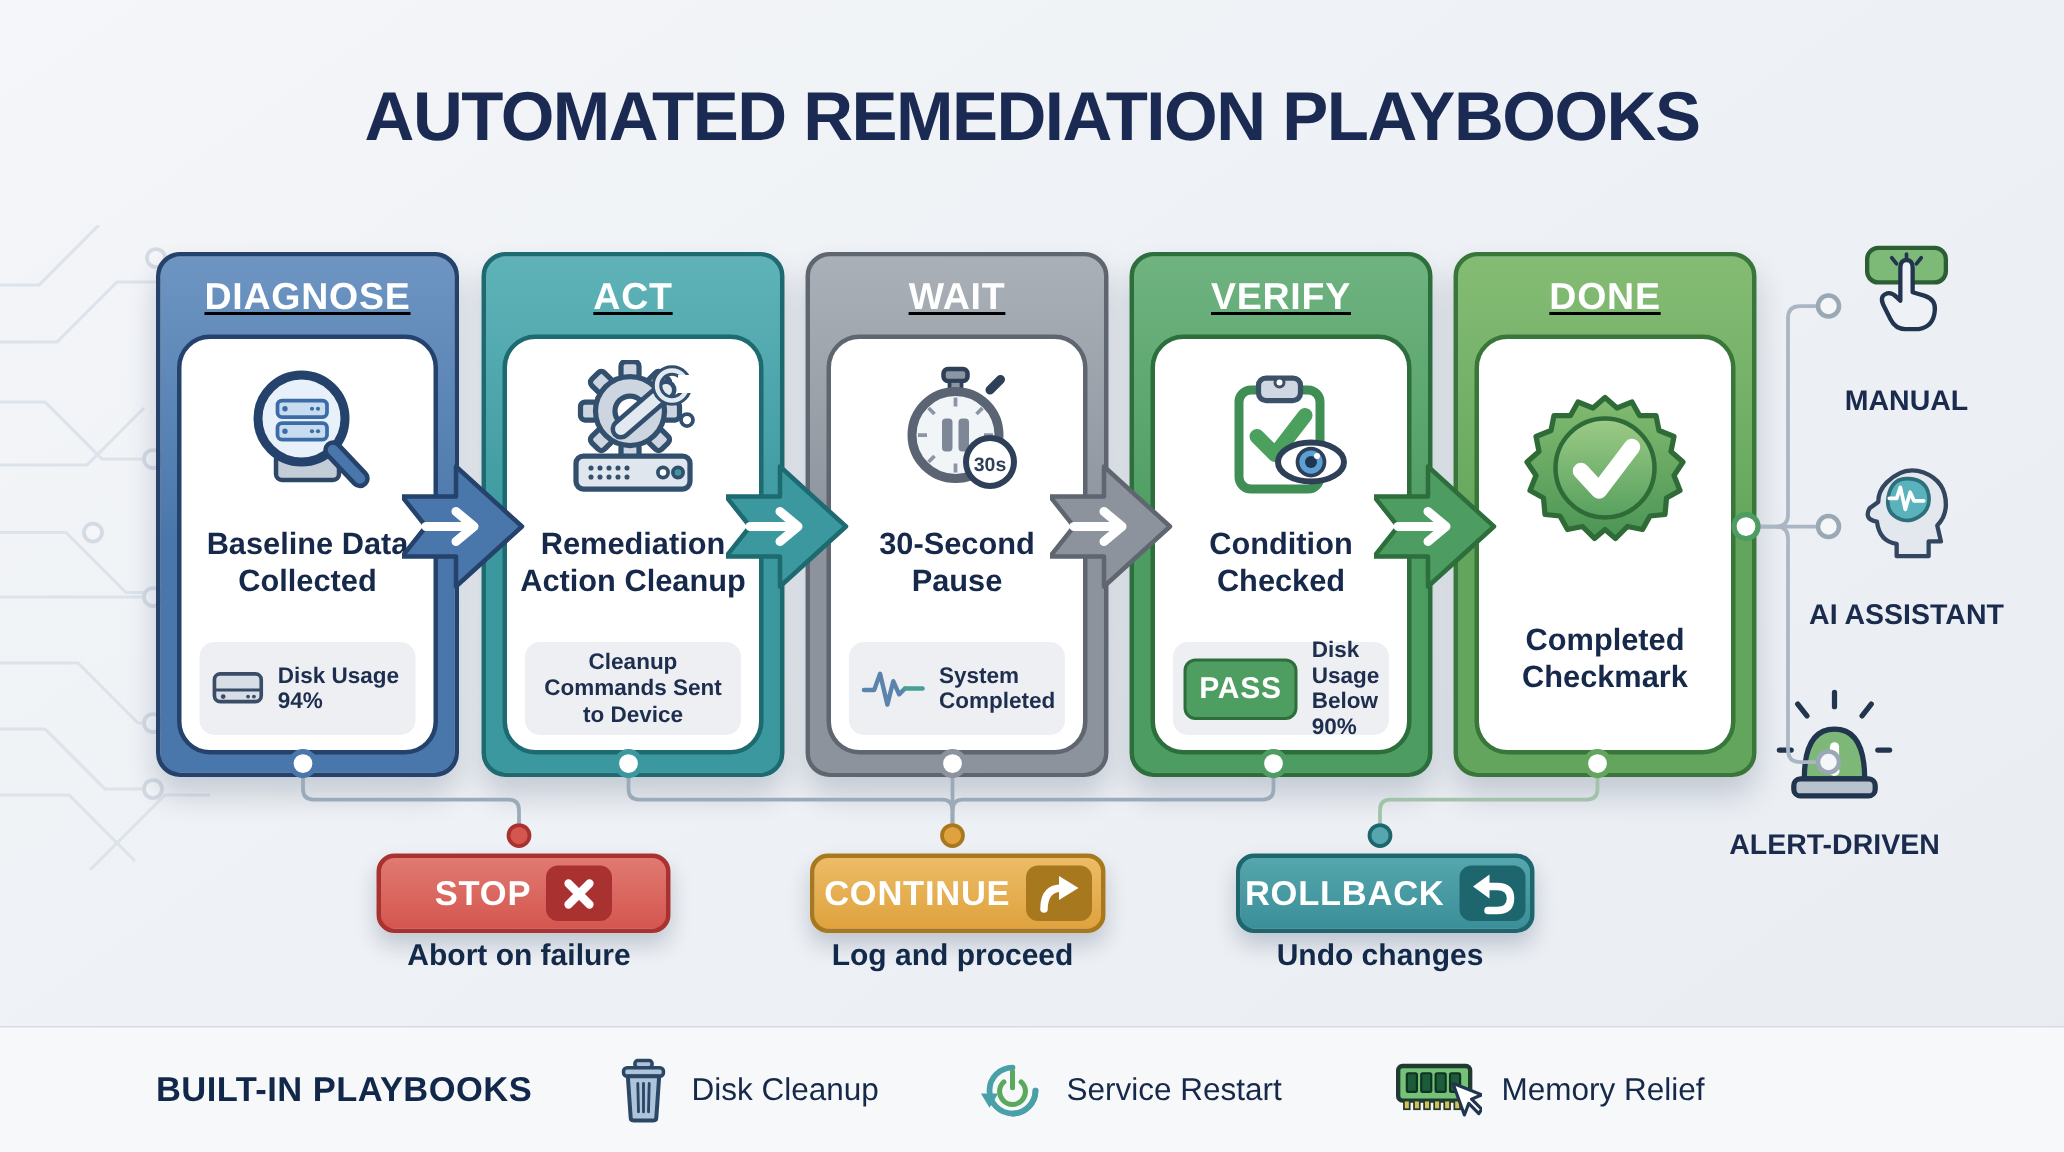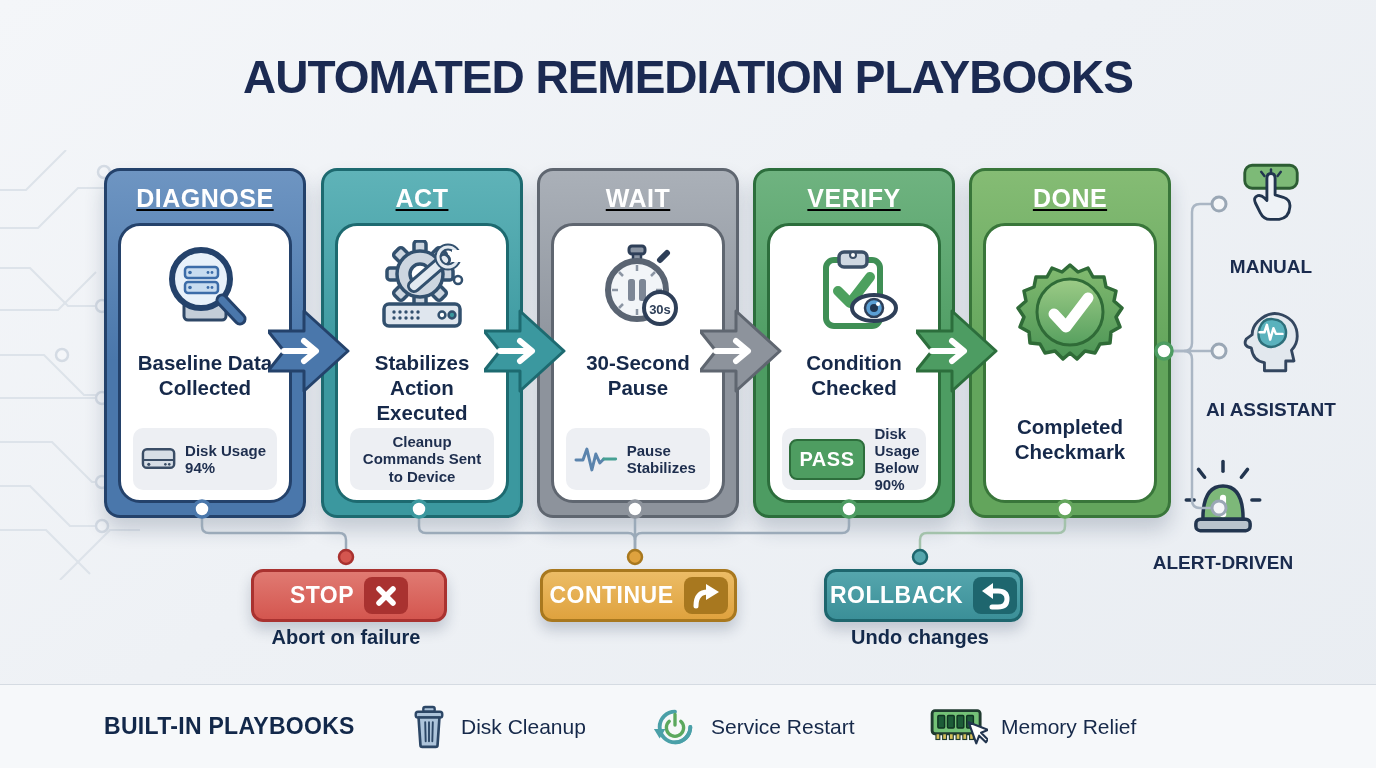--- a/index.html
+++ b/index.html
@@ -154,21 +154,21 @@
           <circle cx="72" cy="75" r="3.4" fill="#fff" stroke="#32506e" stroke-width="2.5"></circle>
           <circle cx="82" cy="75" r="3.4" fill="#3b989f" stroke="#32506e" stroke-width="2.5"></circle>
           <line x1="44" y1="46" x2="74" y2="20" stroke="#32506e" stroke-width="14" stroke-linecap="round"></line>
           <line x1="44" y1="46" x2="74" y2="20" stroke="#e2e9f0" stroke-width="8" stroke-linecap="round"></line>
           <circle cx="78" cy="17" r="10" fill="none" stroke="#32506e" stroke-width="7"></circle>
           <circle cx="78" cy="17" r="10" fill="none" stroke="#e2e9f0" stroke-width="3"></circle>
           <rect x="82" y="10" width="14" height="12" fill="#ffffff"></rect>
           <circle cx="88" cy="40" r="4" fill="#fff" stroke="#32506e" stroke-width="2.5"></circle>
         </svg>
       </div>
-      <div class="card-caption">Stabilizes Action Executed</div>
+      <div class="card-caption">Remediation Action Cleanup</div>
       <div class="subbox">
         <div class="subtext center" style="width:150px">Cleanup Commands Sent to Device</div>
       </div>
     </div>
   </div>
 
   <div class="card" style="left: 537px; --c: #8d939c; --cl: #aab0b8; --cd: #5f6670;">
     <div class="card-head">WAIT</div>
     <div class="card-inner">
       <div class="card-icon">
@@ -191,21 +191,21 @@
           <circle cx="72" cy="70" r="16" fill="#ffffff" stroke="#2e3f58" stroke-width="4"></circle>
           <text x="72" y="76" text-anchor="middle" font-size="13" font-weight="bold" fill="#2e3f58">30s</text>
         </svg>
       </div>
       <div class="card-caption">30-Second Pause</div>
       <div class="subbox">
         <svg width="44" height="30" viewBox="0 0 44 30">
           <polyline points="2,16 9,16 13,5 18,26 22,10 26,19 30,15" fill="none" stroke="#5b84ad" stroke-width="3" stroke-linecap="round" stroke-linejoin="round"></polyline>
           <line x1="30" y1="15" x2="42" y2="15" stroke="#46a093" stroke-width="3" stroke-linecap="round"></line>
         </svg>
-        <div class="subtext" style="width:76px">Pause Stabilizes</div>
+        <div class="subtext" style="width:76px">System Completed</div>
       </div>
     </div>
   </div>
 
   <div class="card" style="left: 753px; --c: #4d9c62; --cl: #6fb380; --cd: #2c6e3c;">
     <div class="card-head">VERIFY</div>
     <div class="card-inner">
       <div class="card-icon">
         <svg width="104" height="96" viewBox="0 0 104 96">
           <rect x="24" y="20" width="54" height="66" rx="8" fill="#ffffff" stroke="#3f8f55" stroke-width="6"></rect>
@@ -324,20 +324,21 @@
 
   <div class="branch-btn" style="left: 540px; width: 191px; --b: #dfa23e; --bl: #ecbc66; --bd: #a8781f;">
     <span class="branch-label">CONTINUE</span>
     <span class="branch-iconbox">
       <svg width="30" height="28" viewBox="0 0 30 28">
         <path d="M5 24 Q5 10 17 10" fill="none" stroke="#fff" stroke-width="5" stroke-linecap="round"></path>
         <polygon points="15,2 28,10 15,18" fill="#fff"></polygon>
       </svg>
     </span>
   </div>
+  <div class="branch-caption" style="left:525px">Log and proceed</div>
 
   <div class="branch-btn" style="left: 824px; width: 193px; --b: #3b8f98; --bl: #55a6ad; --bd: #1e666e;">
     <span class="branch-label">ROLLBACK</span>
     <span class="branch-iconbox">
       <svg width="30" height="28" viewBox="0 0 30 28">
         <path d="M10 9 H18 Q27 9 27 17 Q27 25 18 25 H12" fill="none" stroke="#fff" stroke-width="5" stroke-linecap="round"></path>
         <polygon points="13,1 2,9 13,17" fill="#fff"></polygon>
       </svg>
     </span>
   </div>

